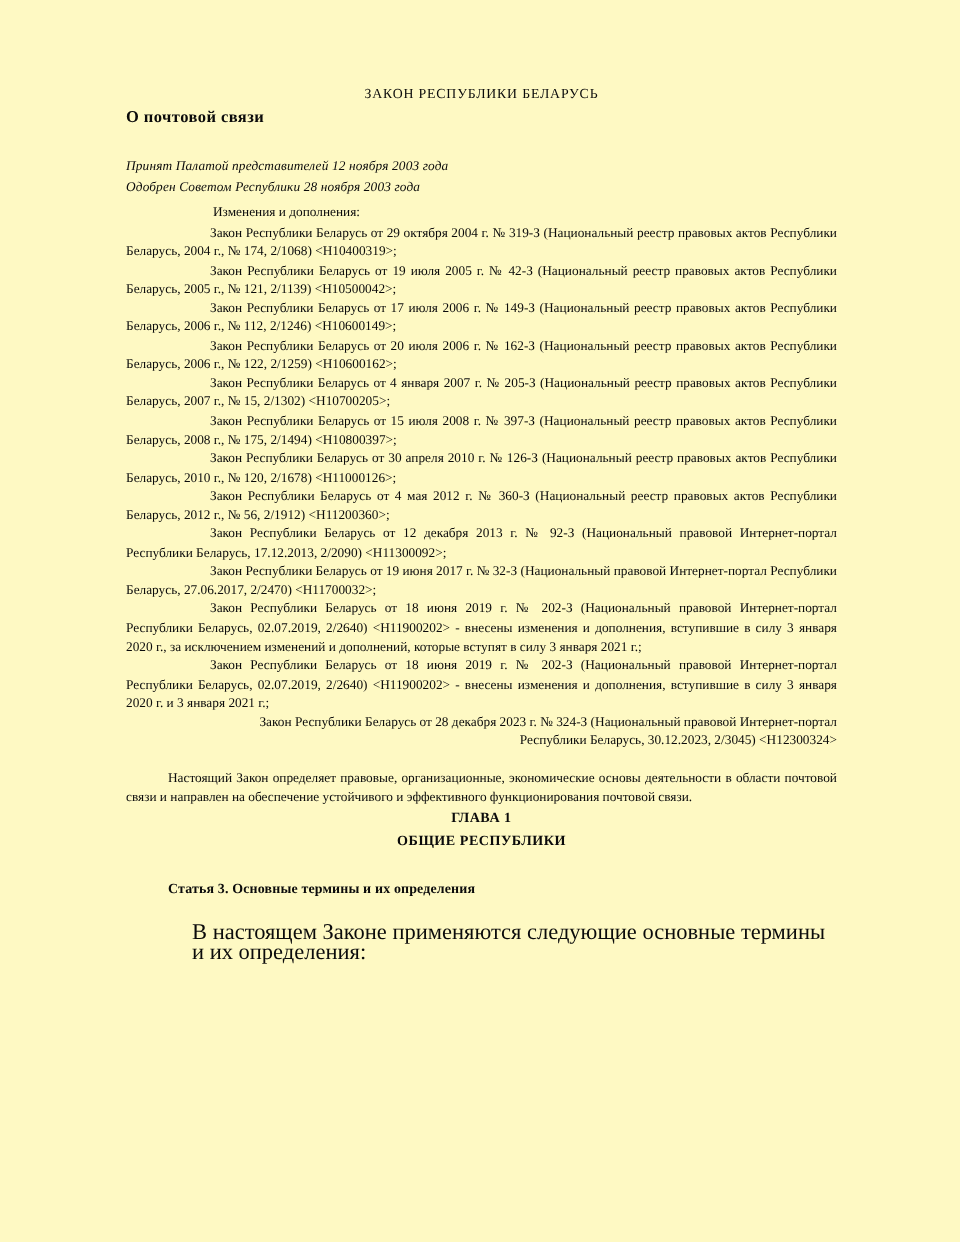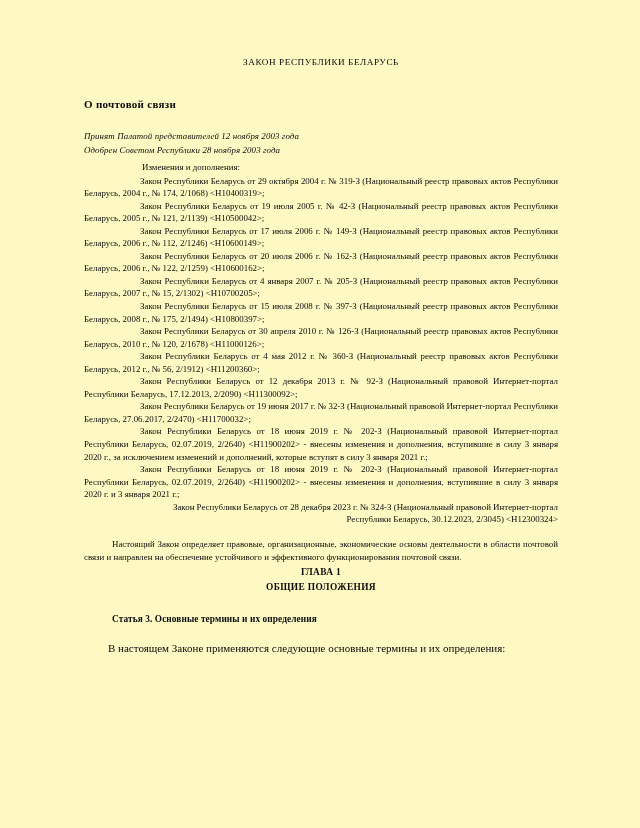--- a/index.html
+++ b/index.html
@@ -37,21 +37,21 @@
   }
   .law-title {
     letter-spacing: 0.55px;
   }
   .law-number {
     letter-spacing: 0.15px;
   }
 
   
   .doc-heading {
-    margin-top: 28px;
+    margin-top: 2px;
     font-size: 11px;
     font-weight: bold;
     letter-spacing: 0.3px;
   }
 
   
   .adoption {
     margin-top: 19px;
     font-size: 8.9px;
     font-style: italic;
@@ -112,22 +112,22 @@
   
   .article-title {
     margin-top: 20px;
     margin-left: 28px;
     font-size: 9.3px;
     font-weight: bold;
     letter-spacing: 0.1px;
   }
   .article-lead {
     margin-top: 18px;
-    margin-left: 24px;
-    font-size: 11px;
+    margin-left: 44px;
+    font-size: 15px;
     line-height: 13px;
   }
 </style>
 </head>
 <body>
 
 <div class="page">
   <div class="content">
 
     <div class="masthead">
@@ -155,19 +155,19 @@
       <p class="amend-item">Закон Республики Беларусь от 12 декабря 2013 г. № 92-З (Национальный правовой Интернет-портал Республики Беларусь, 17.12.2013, 2/2090) &lt;H11300092&gt;;</p>
       <p class="amend-item">Закон Республики Беларусь от 19 июня 2017 г. № 32-З (Национальный правовой Интернет-портал Республики Беларусь, 27.06.2017, 2/2470) &lt;H11700032&gt;;</p>
       <p class="amend-item">Закон Республики Беларусь от 18 июня 2019 г. № 202-З (Национальный правовой Интернет-портал Республики Беларусь, 02.07.2019, 2/2640) &lt;H11900202&gt; - внесены изменения и дополнения, вступившие в силу 3 января 2020 г., за исключением изменений и дополнений, которые вступят в силу 3 января 2021 г.;</p>
       <p class="amend-item">Закон Республики Беларусь от 18 июня 2019 г. № 202-З (Национальный правовой Интернет-портал Республики Беларусь, 02.07.2019, 2/2640) &lt;H11900202&gt; - внесены изменения и дополнения, вступившие в силу 3 января 2020 г. и 3 января 2021 г.;</p>
       <p class="amend-item">Закон Республики Беларусь от 28 декабря 2023 г. № 324-З (Национальный правовой Интернет-портал Республики Беларусь, 30.12.2023, 2/3045) &lt;H12300324&gt;</p>
     </div>
 
     <div class="preamble">Настоящий Закон определяет правовые, организационные, экономические основы деятельности в области почтовой связи и направлен на обеспечение устойчивого и эффективного функционирования почтовой связи.</div>
 
     <div class="chapter">ГЛАВА 1</div>
-    <div class="chapter-name">ОБЩИЕ ПОЛОЖЕНИЯ</div>
+    <div class="chapter-name">ОБЩИЕ РЕСПУБЛИКИ</div>
 
     <div class="article-title">Статья 3. Основные термины и их определения</div>
     <div class="article-lead">В настоящем Законе применяются следующие основные термины и их определения:</div>
 
   </div>
 </div>
 
 </body></html>

